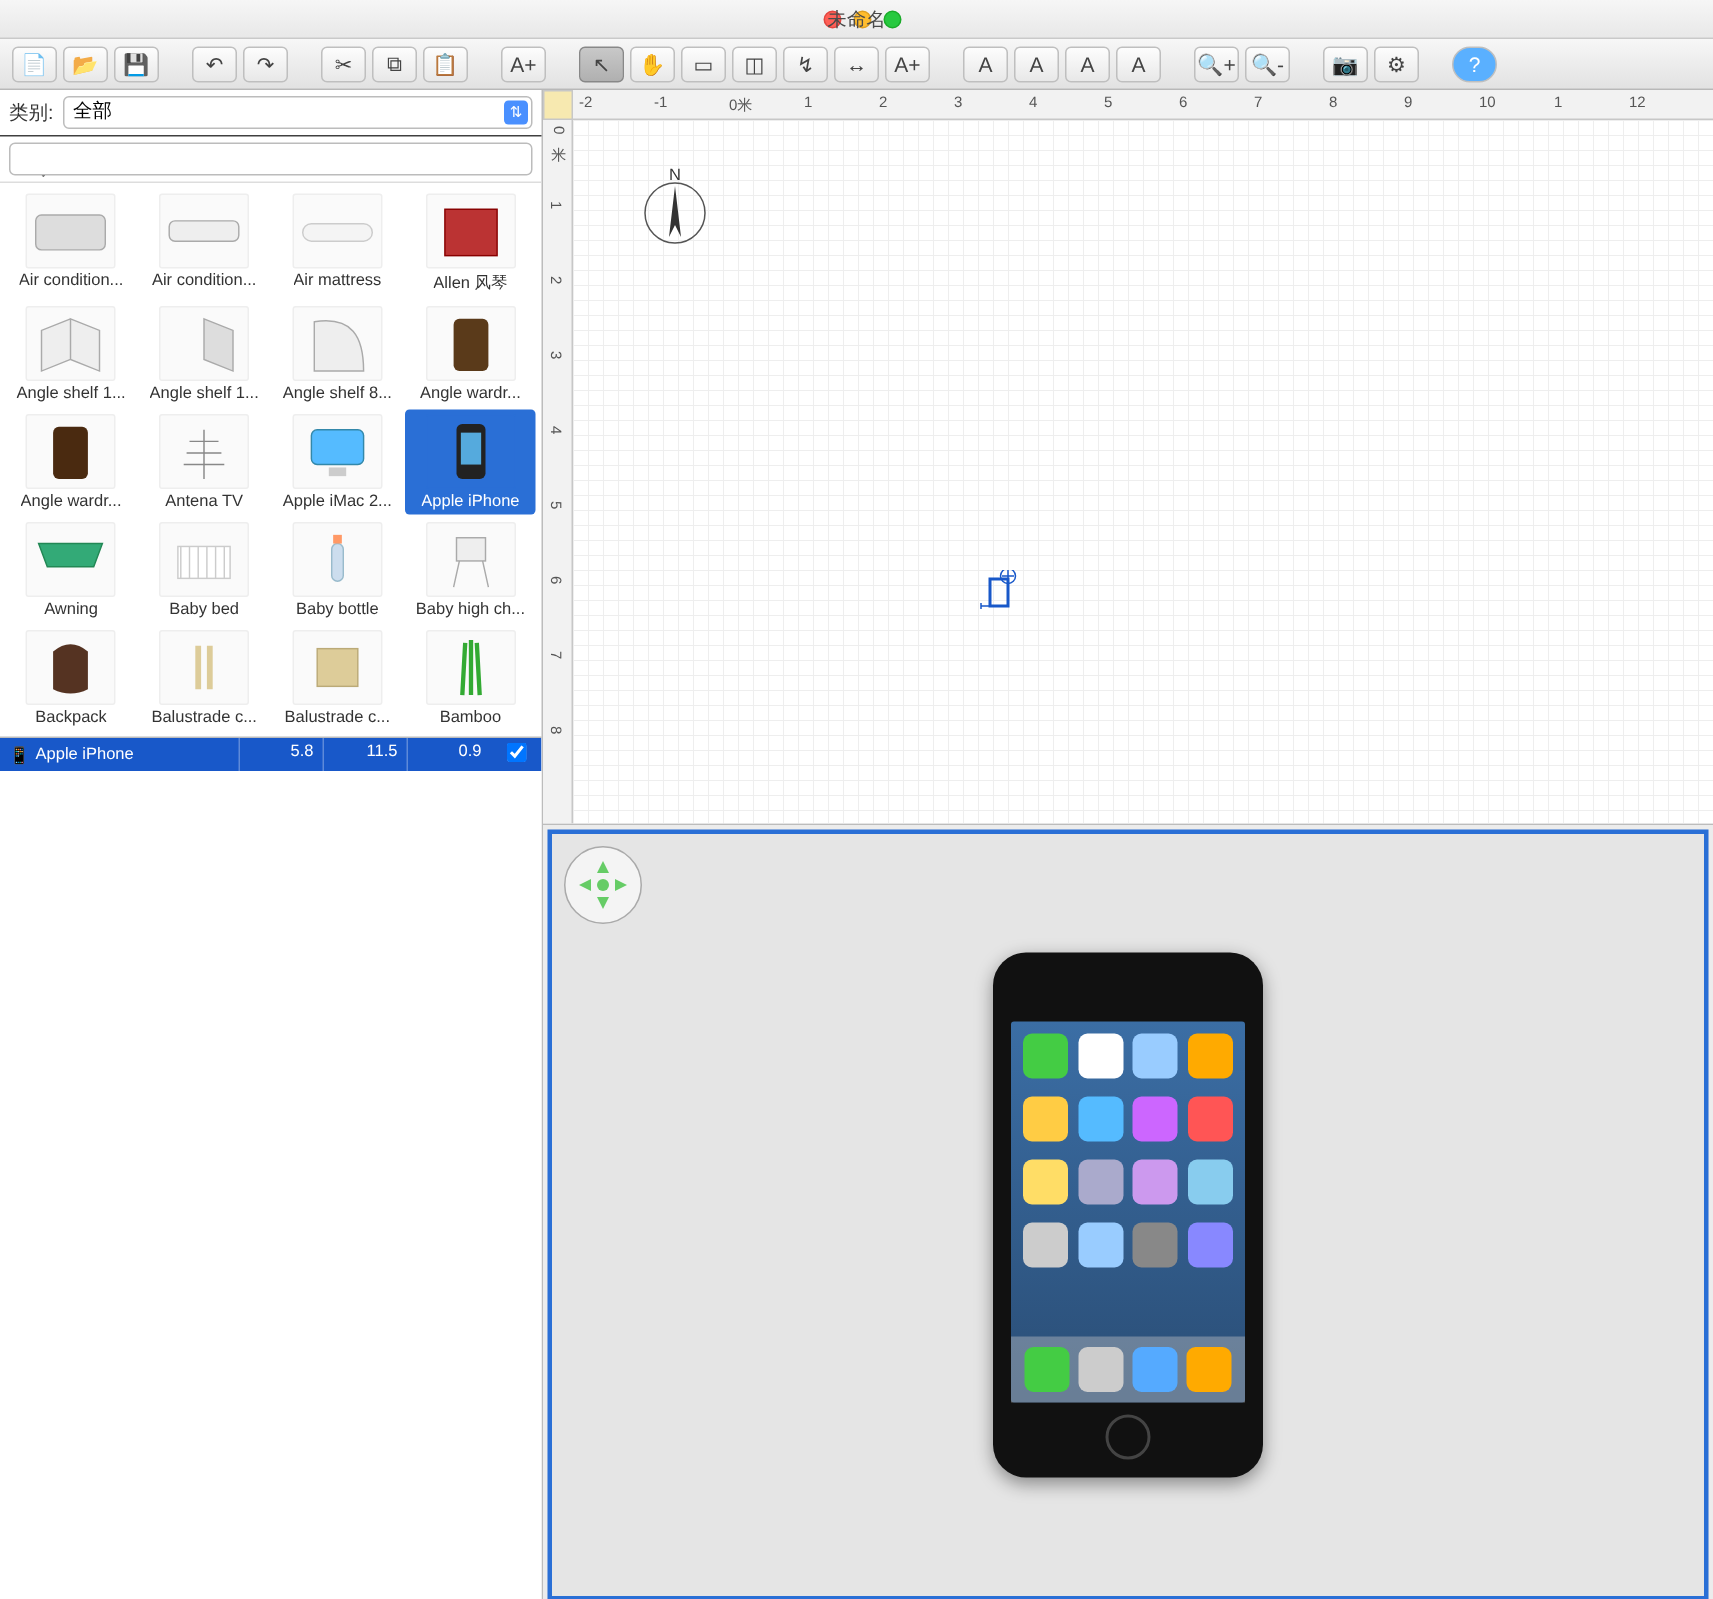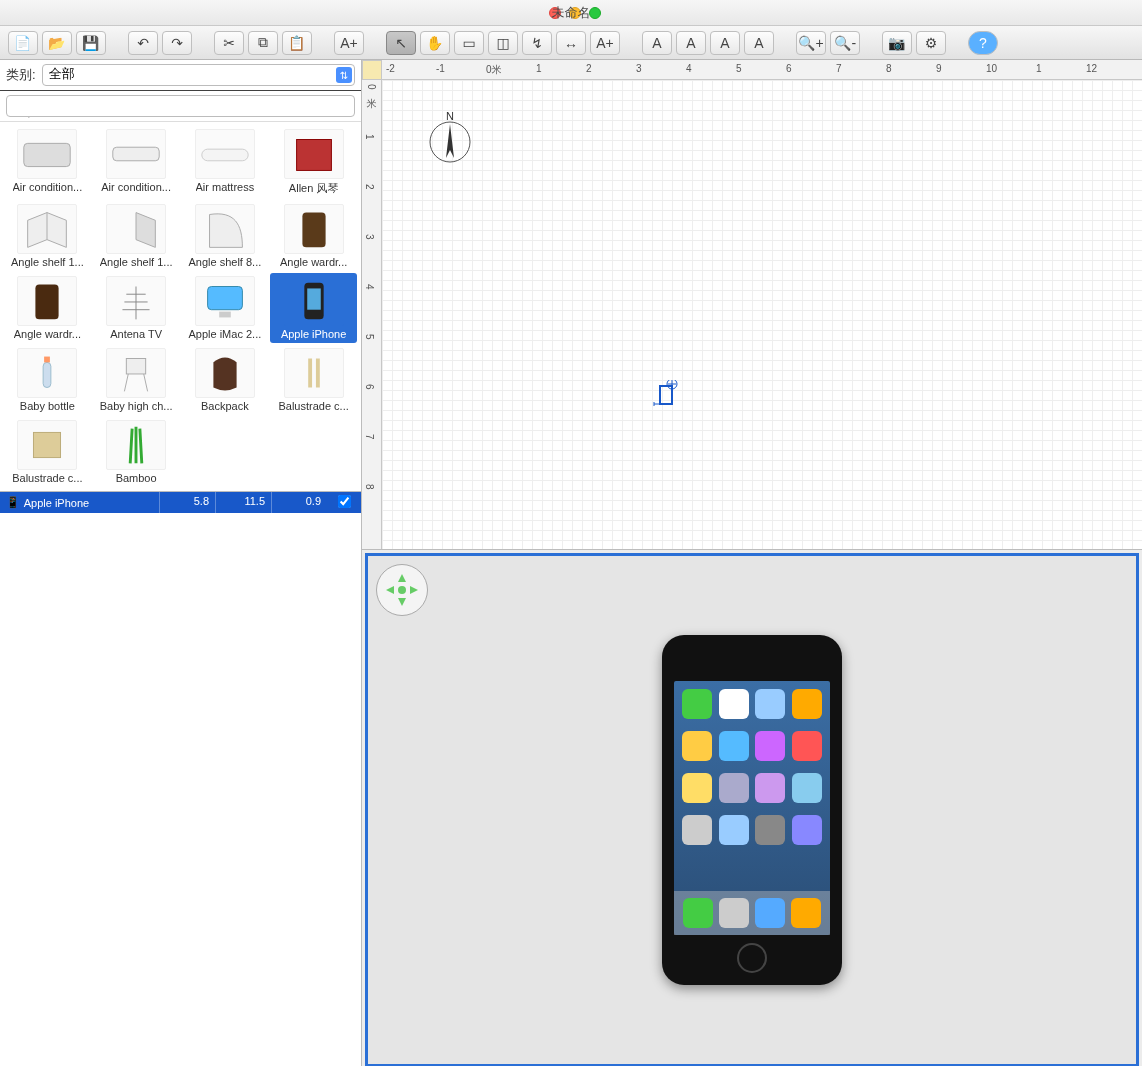--- a/index.html
+++ b/index.html
@@ -225,20 +225,37 @@
               <svg width="60" height="50" viewBox="0 0 60 50">
                 <rect x="20" y="6" width="20" height="38" rx="4" fill="#222"></rect>
                 <rect x="23" y="12" width="14" height="22" fill="#5ad"></rect>
               </svg>
             </div>
             <div class="ilabel">Apple iPhone</div>
           </div>
           <div class="item">
             <div class="thumb">
               <svg width="60" height="50" viewBox="0 0 60 50">
+                <path d="M8 14 L52 14 L46 30 L14 30 Z" fill="#3a7" stroke="#285"></path>
+              </svg>
+            </div>
+            <div class="ilabel">Awning</div>
+          </div>
+          <div class="item">
+            <div class="thumb">
+              <svg width="60" height="50" viewBox="0 0 60 50">
+                <rect x="12" y="16" width="36" height="22" fill="#fff" stroke="#ccc"></rect>
+                <path d="M14 16 L14 38 M20 16 L20 38 M26 16 L26 38 M32 16 L32 38 M38 16 L38 38 M44 16 L44 38" stroke="#ccc"></path>
+              </svg>
+            </div>
+            <div class="ilabel">Baby bed</div>
+          </div>
+          <div class="item">
+            <div class="thumb">
+              <svg width="60" height="50" viewBox="0 0 60 50">
                 <rect x="26" y="14" width="8" height="26" rx="4" fill="#cde" stroke="#9bc"></rect>
                 <rect x="27" y="8" width="6" height="6" fill="#f96"></rect>
               </svg>
             </div>
             <div class="ilabel">Baby bottle</div>
           </div>
           <div class="item">
             <div class="thumb">
               <svg width="60" height="50" viewBox="0 0 60 50">
                 <rect x="20" y="10" width="20" height="16" fill="#eee" stroke="#aaa"></rect>

